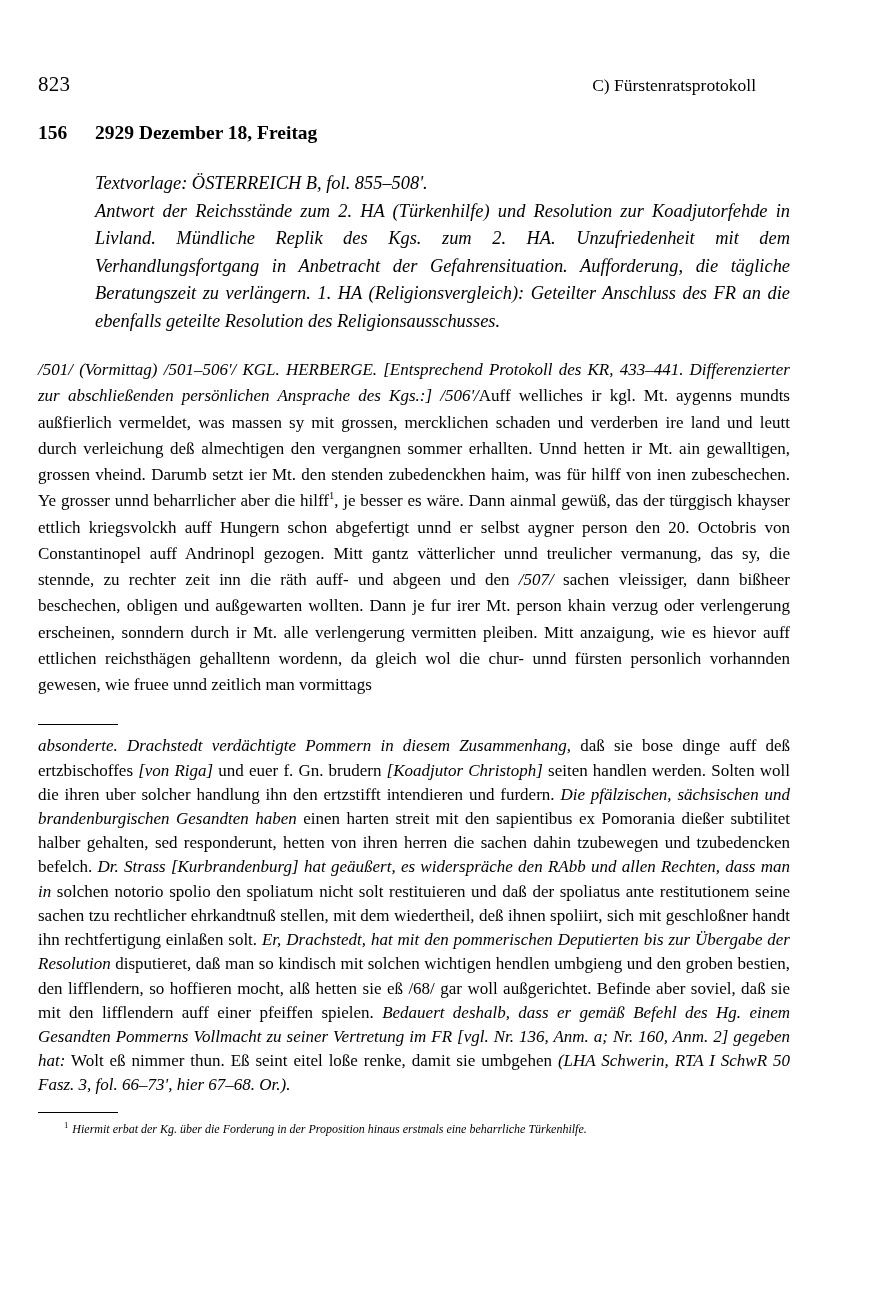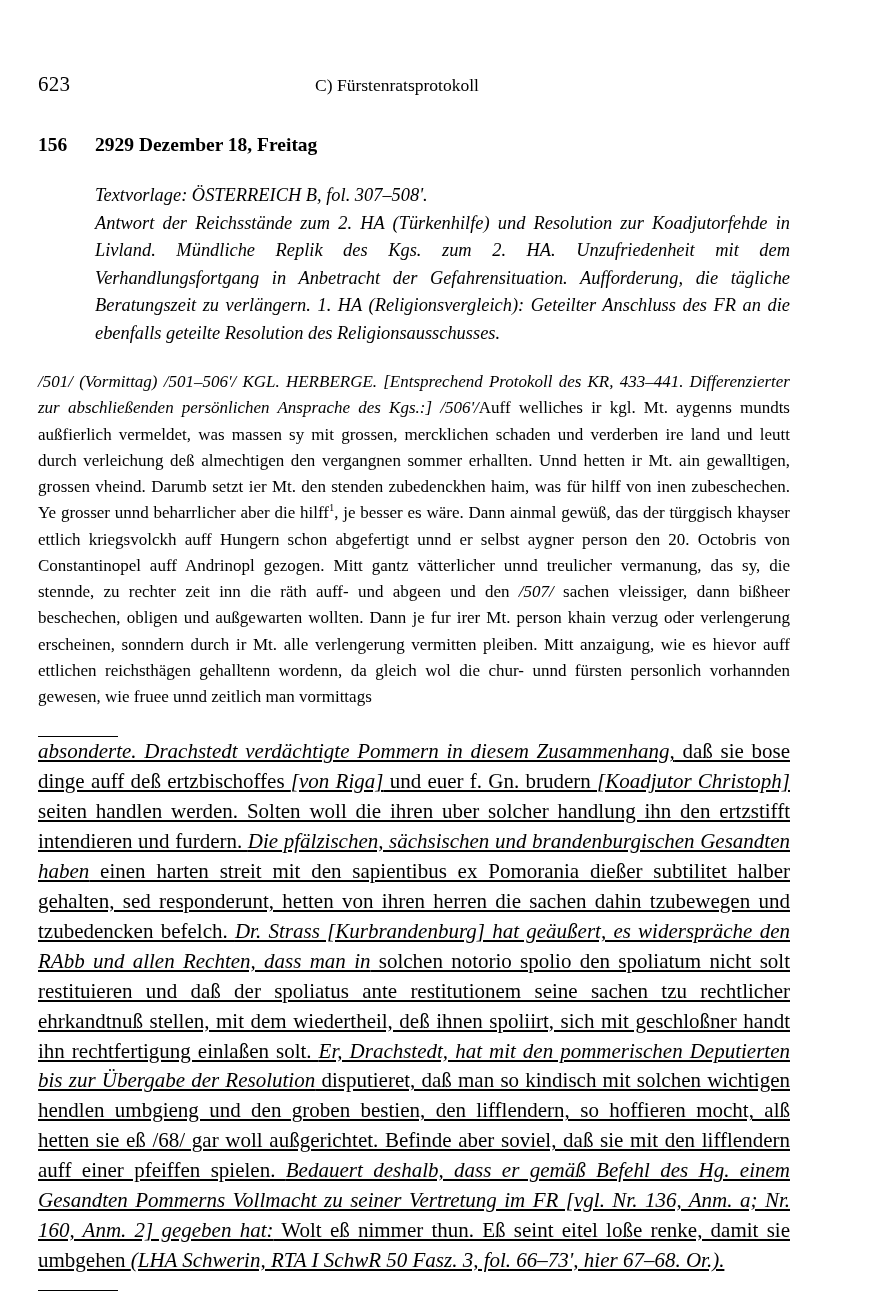--- a/index.html
+++ b/index.html
@@ -33,28 +33,28 @@
     left: 0;
     top: 0;
     font-size: 21px;
     letter-spacing: 0.3px;
   }
   .head-title {
     position: absolute;
     left: 0;
     right: 0;
     top: 3px;
-    text-align: center;
+    text-align: right;
     font-size: 17.5px;
     padding-right: 34px;
   }
 
   
   .doc-heading {
-    margin-top: 28px;
+    margin-top: 16px;
     font-weight: bold;
     font-size: 19.5px;
     display: flex;
     align-items: flex-end;
   }
   .doc-number {
     width: 57px;
     flex: 0 0 57px;
   }
   .doc-date { white-space: nowrap; }
@@ -93,25 +93,25 @@
     width: 80px;
     height: 0;
     border-top: 1.15px solid #000;
     margin: 0;
   }
   .rule-apparatus { margin-top: 26px; }
   .rule-footnote  { margin-top: 14px; }
 
   
   .apparatus {
-    font-size: 21px;
+    margin-top: 9px;
+    font-size: 17px;
     line-height: 1.425;
     text-align: justify;
     text-justify: inter-word;
-    text-decoration: underline;
   }
   .apparatus i { font-style: italic; }
 
   
   .footnotes {
     margin-top: 8px;
     font-size: 12px;
     line-height: 1.44;
     text-align: justify;
     text-justify: inter-word;
@@ -125,31 +125,31 @@
     line-height: 0;
     margin-right: 4px;
   }
 </style>
 </head>
 <body>
 
 <div class="page">
 
   <div class="running-head">
-    <span class="folio-number">623</span>
+    <span class="folio-number">823</span>
     <span class="head-title">C) Fürstenratsprotokoll</span>
   </div>
 
   <div class="doc-heading">
     <span class="doc-number">156</span>
     <span class="doc-date">2929 Dezember 18, Freitag</span>
   </div>
 
   <div class="regest">
-    <span class="line-src">Textvorlage: ÖSTERREICH B, fol. 307–508'.</span>
+    <span class="line-src">Textvorlage: ÖSTERREICH B, fol. 855–508'.</span>
     <span>Antwort der Reichsstände zum 2. HA (Türkenhilfe) und Resolution zur Koadjutorfehde in Livland. Mündliche Replik des Kgs. zum 2. HA. Unzufriedenheit mit dem Verhandlungsfortgang in Anbetracht der Gefahrensituation. Aufforderung, die tägliche Beratungszeit zu verlängern. 1. HA (Religionsvergleich): Geteilter Anschluss des FR an die ebenfalls geteilte Resolution des Religionsausschusses.</span>
   </div>
 
   <div class="body-text">
     <i>/501/ (Vormittag) /501–506'/ KGL. HERBERGE. [Entsprechend Protokoll des KR, 433–441. Differenzierter zur abschließenden persönlichen Ansprache des Kgs.:] /506'/</i><span>Auff welliches ir kgl. Mt. aygenns mundts außfierlich vermeldet, was massen sy mit grossen, mercklichen schaden und verderben ire land und leutt durch verleichung deß almechtigen den vergangnen sommer erhallten. Unnd hetten ir Mt. ain gewalltigen, grossen vheind. Darumb setzt ier Mt. den stenden zubedenckhen haim, was für hilff von inen zubeschechen. Ye grosser unnd beharrlicher aber die hilff</span><sup class="fn-ref">1</sup><span>, je besser es wäre. Dann ainmal gewüß, das der türggisch khayser ettlich kriegsvolckh auff Hungern schon abgefertigt unnd er selbst aygner person den 20. Octobris von Constantinopel auff Andrinopl gezogen. Mitt gantz vätterlicher unnd treulicher vermanung, das sy, die stennde, zu rechter zeit inn die räth auff- und abgeen und den </span><i>/507/</i><span> sachen vleissiger, dann bißheer beschechen, obligen und außgewarten wollten. Dann je fur irer Mt. person khain verzug oder verlengerung erscheinen, sonndern durch ir Mt. alle verlengerung vermitten pleiben. Mitt anzaigung, wie es hievor auff ettlichen reichsthägen gehalltenn wordenn, da gleich wol die chur- unnd fürsten personlich vorhannden gewesen, wie fruee unnd zeitlich man vormittags</span>
   </div>
 
   <div class="short-rule rule-apparatus"></div>
 
   <div class="apparatus"><i>absonderte. Drachstedt verdächtigte Pommern in diesem Zusammenhang,</i><span> daß sie bose dinge auff deß ertzbischoffes </span><i>[von Riga]</i><span> und euer f. Gn. brudern </span><i>[Koadjutor Christoph]</i><span> seiten handlen werden. Solten woll die ihren uber solcher handlung ihn den ertzstifft intendieren und furdern. </span><i>Die pfälzischen, sächsischen und brandenburgischen Gesandten haben</i><span> einen harten streit mit den sapientibus ex Pomorania dießer subtilitet halber gehalten, sed responderunt, hetten von ihren herren die sachen dahin tzubewegen und tzubedencken befelch. </span><i>Dr. Strass [Kurbrandenburg] hat geäußert, es widerspräche den RAbb und allen Rechten, dass man in</i><span> solchen notorio spolio den spoliatum nicht solt restituieren und daß der spoliatus ante restitutionem seine sachen tzu rechtlicher ehrkandtnuß stellen, mit dem wiedertheil, deß ihnen spoliirt, sich mit geschloßner handt ihn rechtfertigung einlaßen solt. </span><i>Er, Drachstedt, hat mit den pommerischen Deputierten bis zur Übergabe der Resolution</i><span> disputieret, daß man so kindisch mit solchen wichtigen hendlen umbgieng und den groben bestien, den lifflendern, so hoffieren mocht, alß hetten sie eß /68/ gar woll außgerichtet. Befinde aber soviel, daß sie mit den lifflendern auff einer pfeiffen spielen. </span><i>Bedauert deshalb, dass er gemäß Befehl des Hg. einem Gesandten Pommerns Vollmacht zu seiner Vertretung im FR [vgl. Nr. 136, Anm. a; Nr. 160, Anm. 2] gegeben hat:</i><span> Wolt eß nimmer thun. Eß seint eitel loße renke, damit sie umbgehen </span><i>(LHA Schwerin, RTA I SchwR 50 Fasz. 3, fol. 66–73', hier 67–68. Or.).</i></div>

